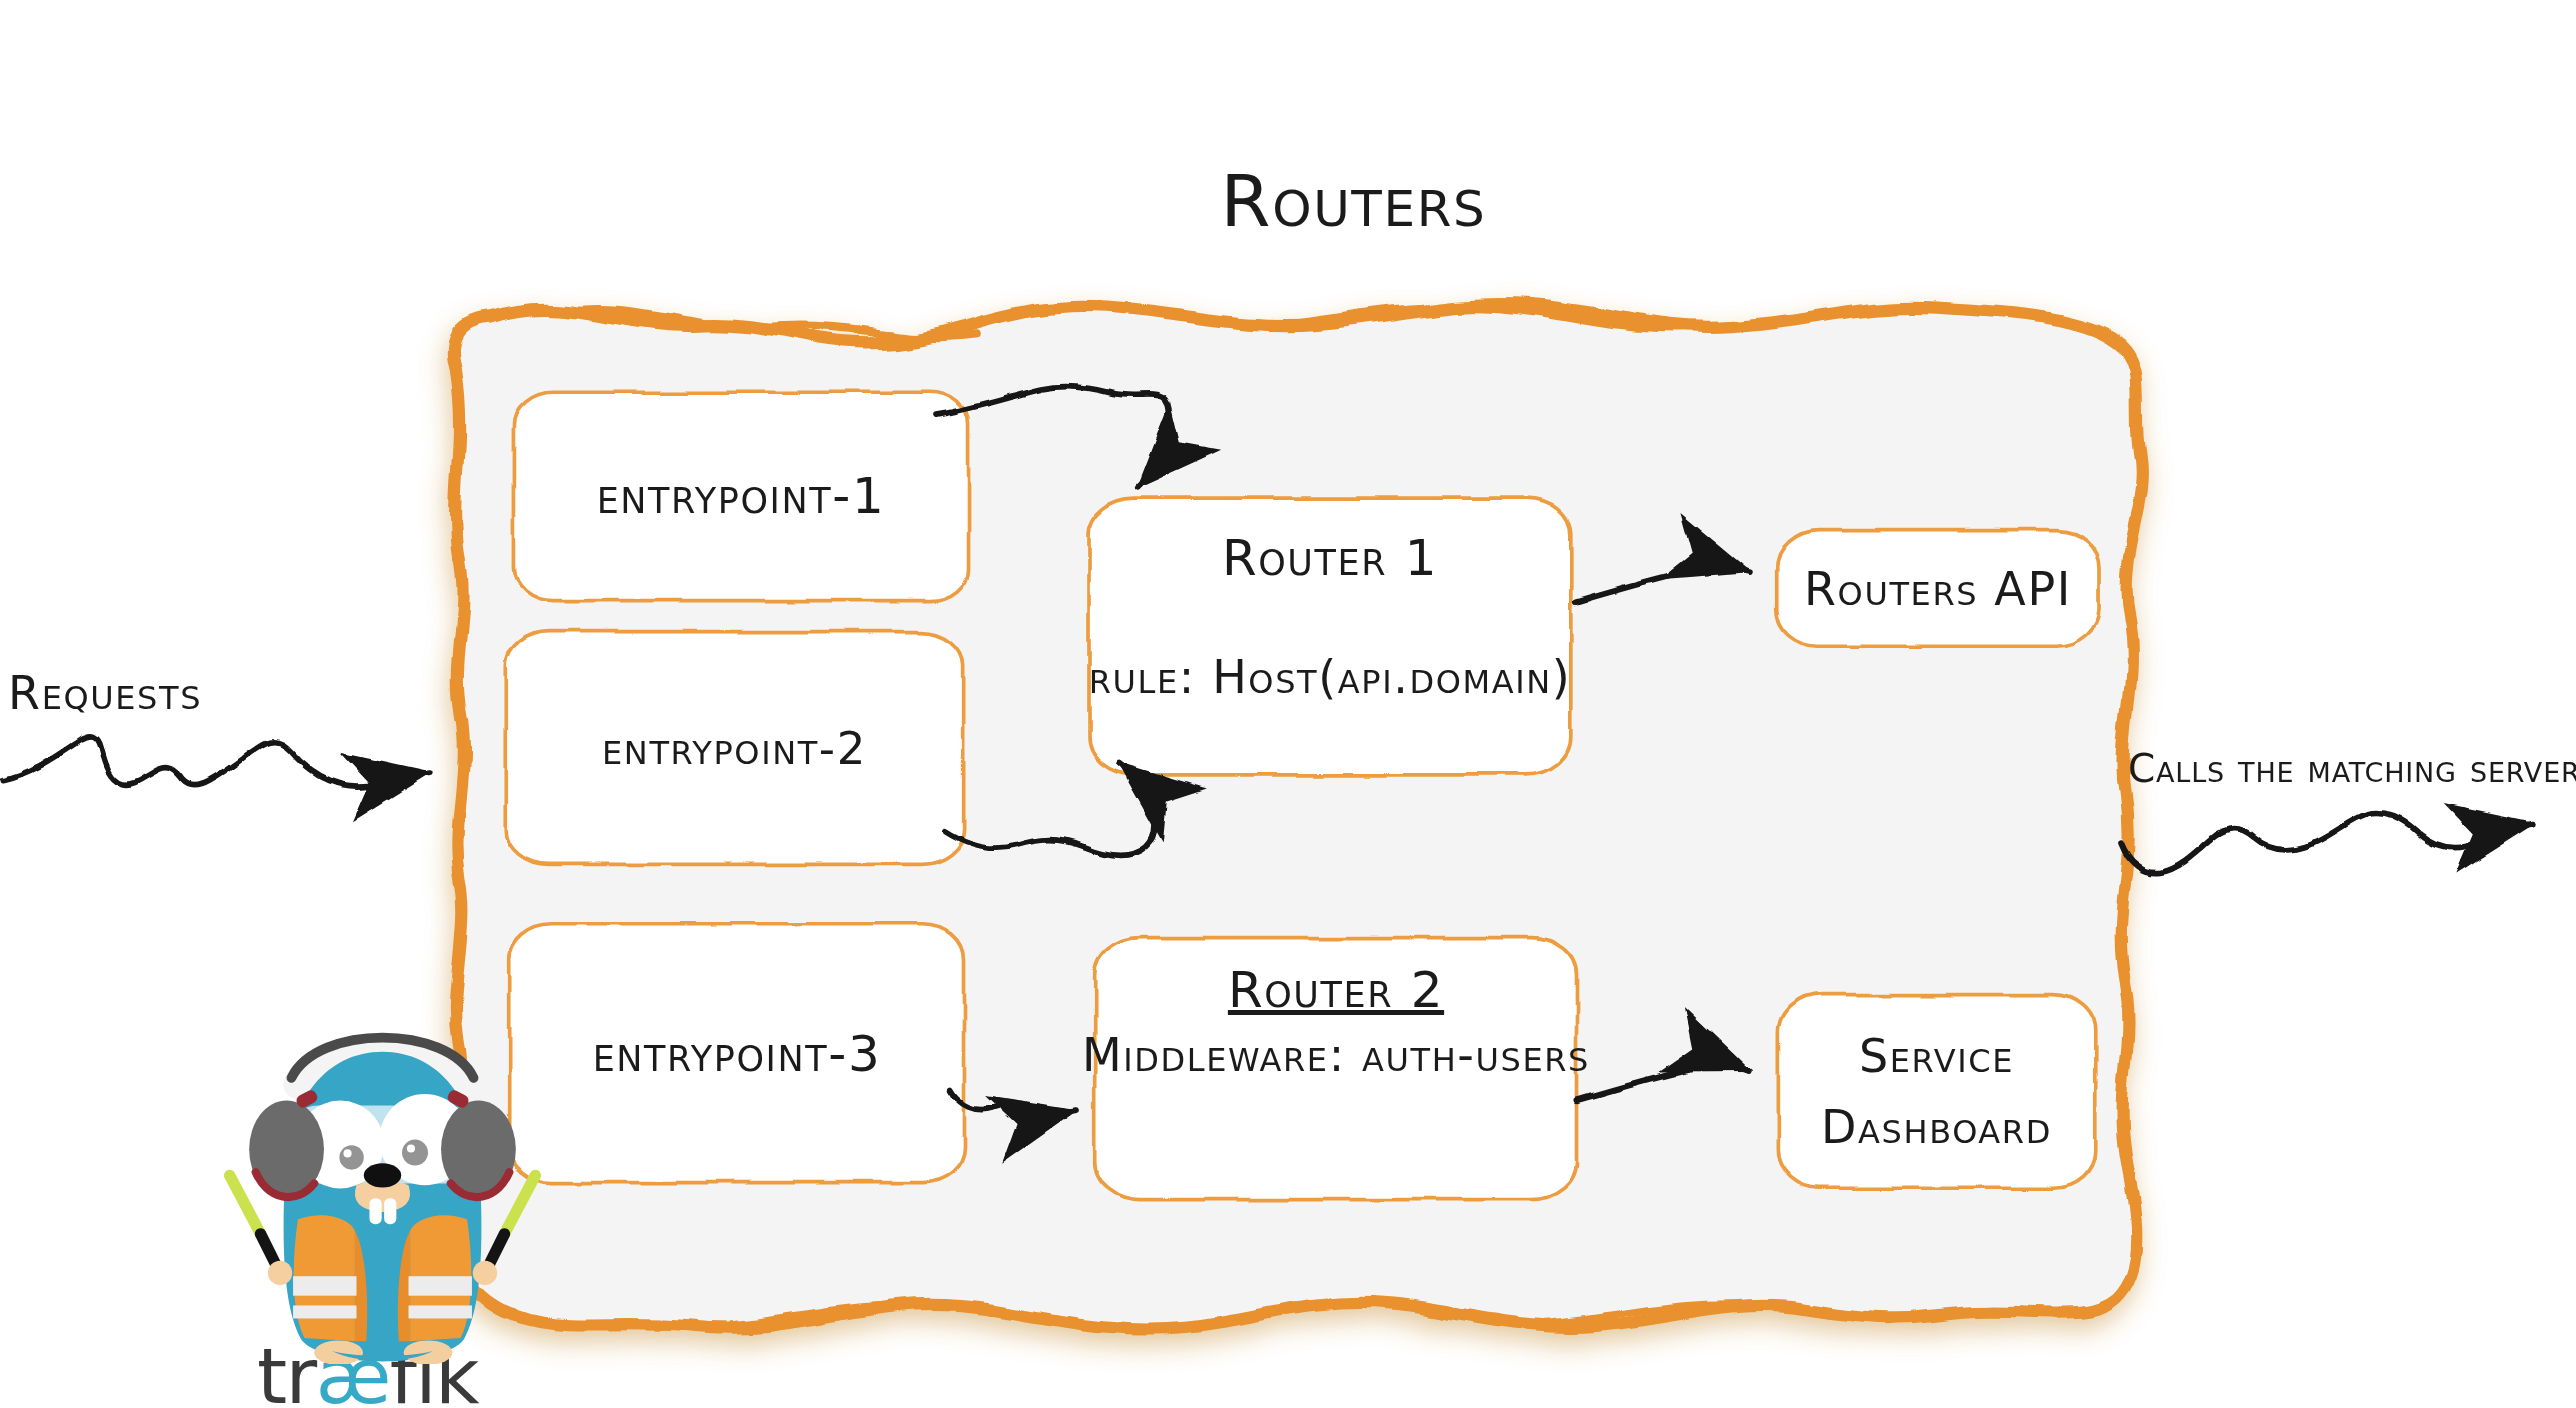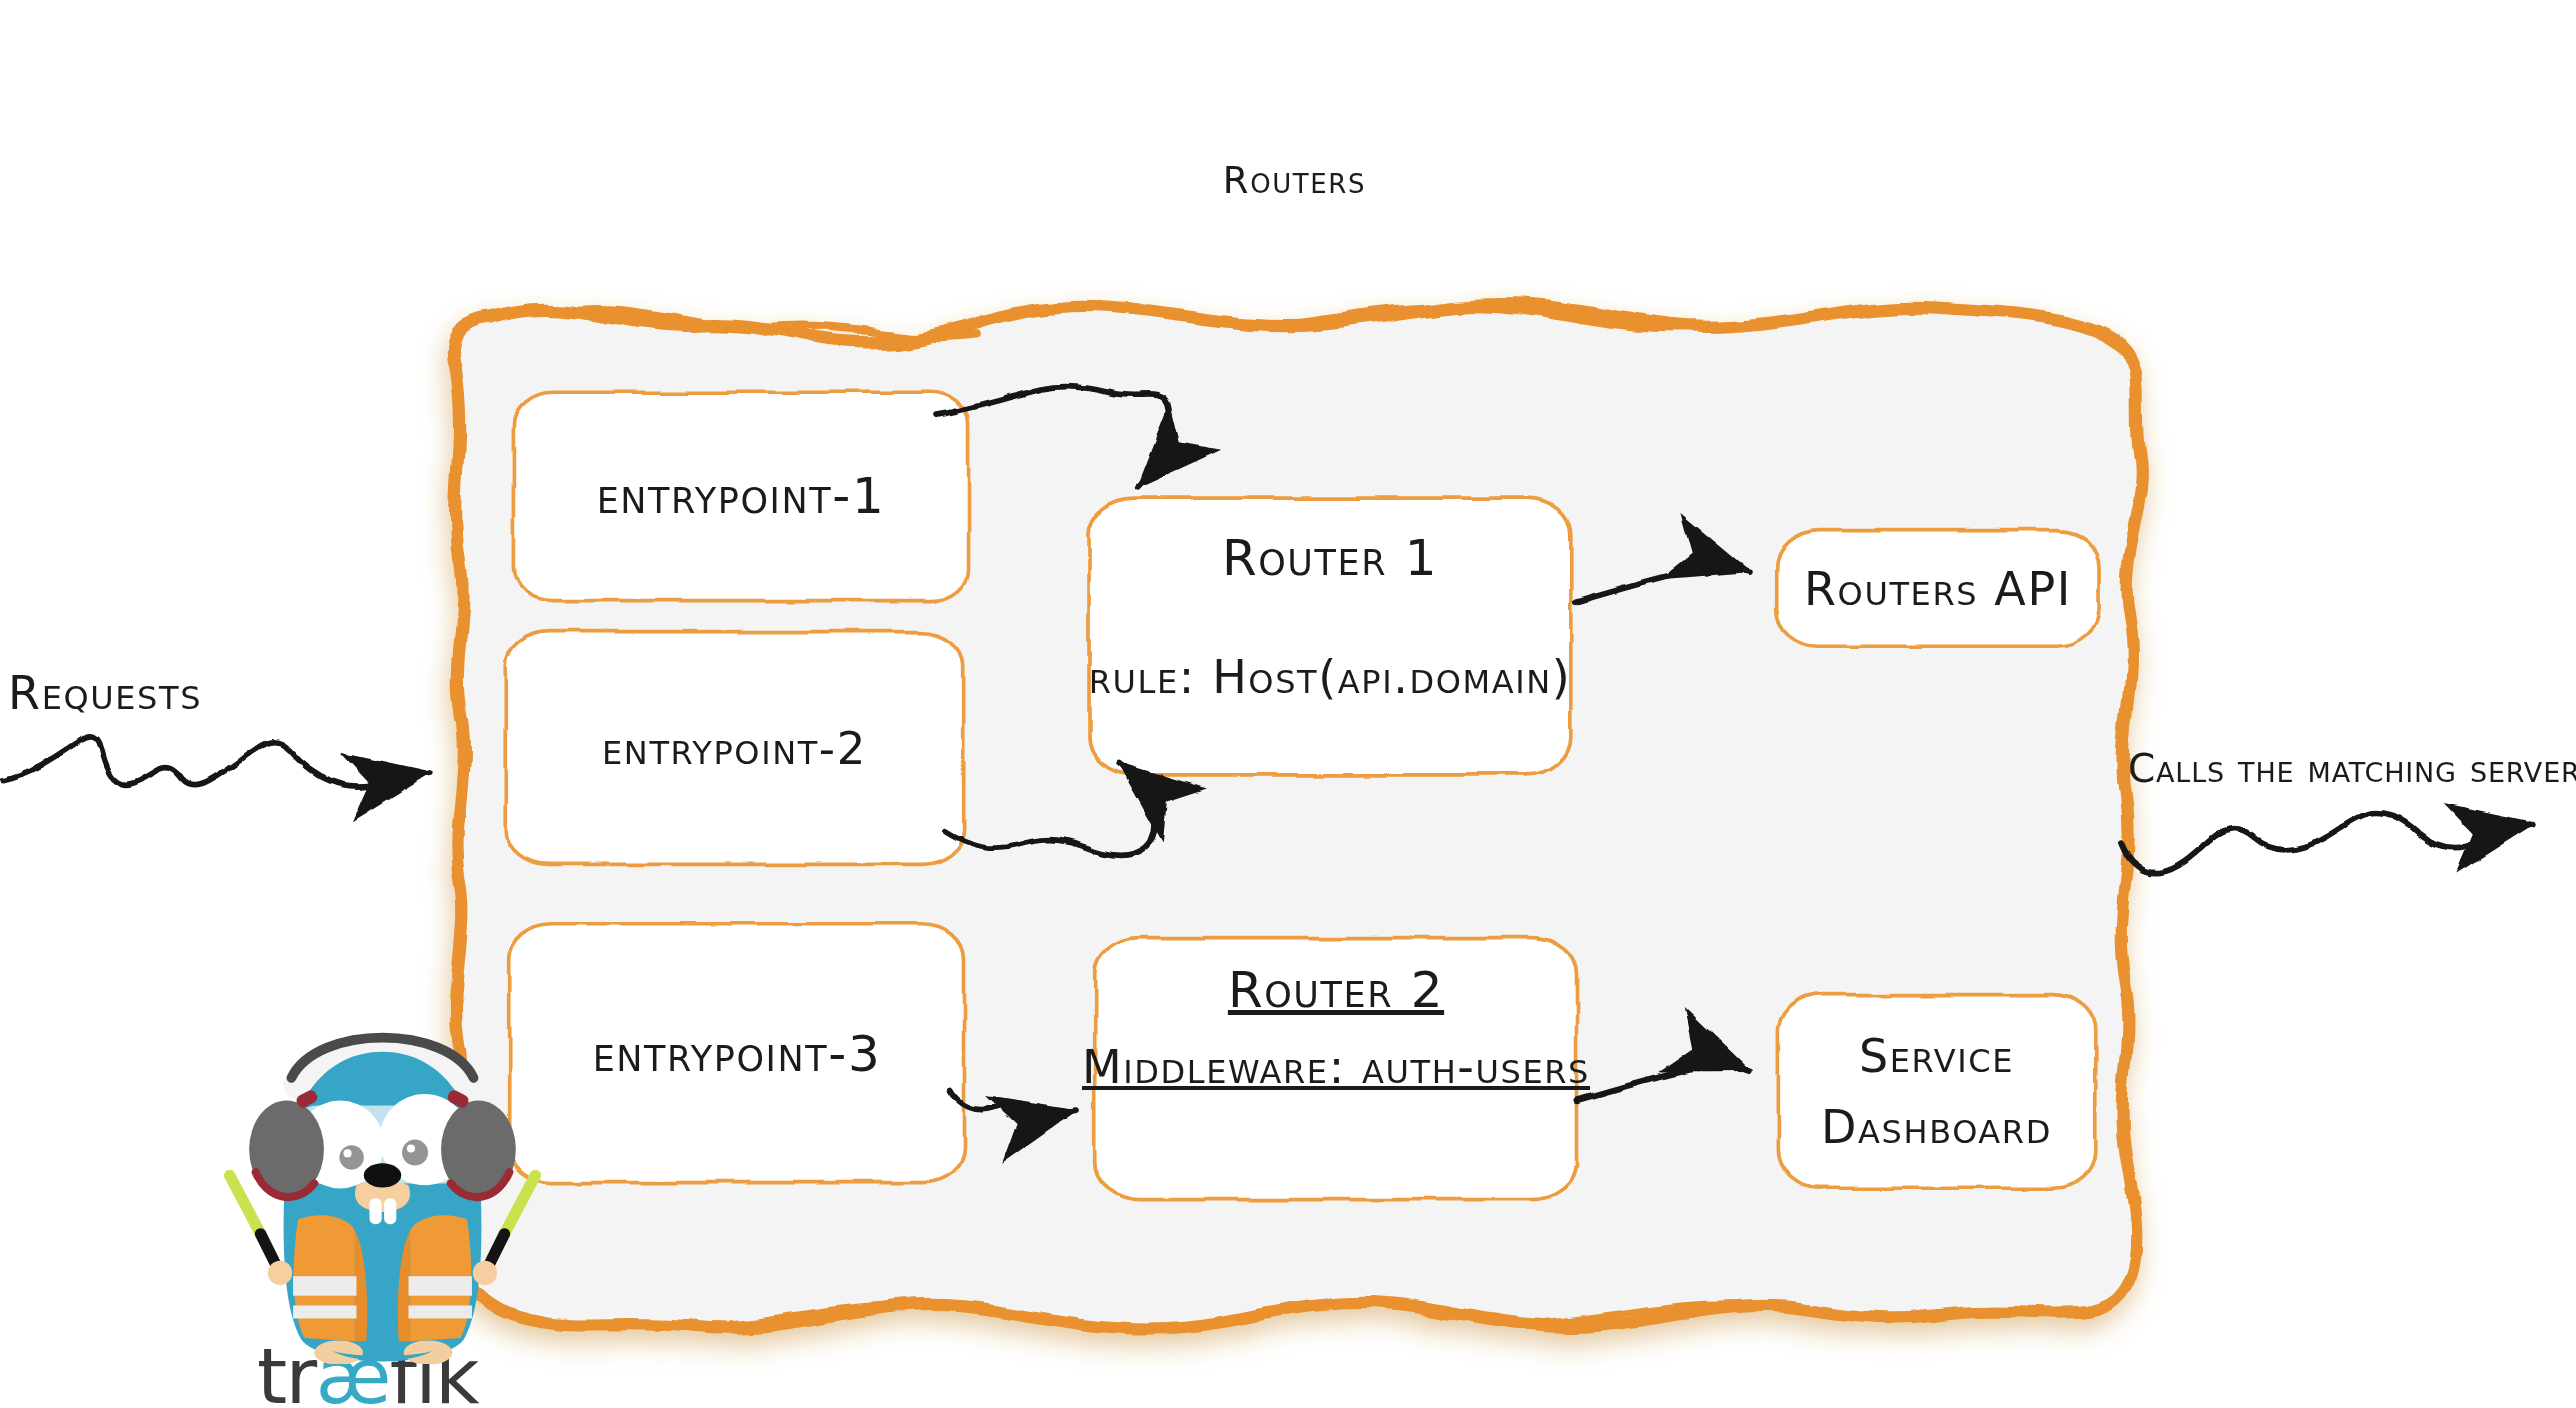--- a/index.html
+++ b/index.html
@@ -3,32 +3,32 @@
 <meta charset="utf-8">
 <style>
   html,body{margin:0;padding:0;background:#ffffff;}
   body{
     width:2576px;height:1408px;position:relative;overflow:hidden;
     font-family:"DejaVu Sans","Liberation Sans",sans-serif;color:#1b1b1b;
   }
   .abs{position:absolute;}
   svg.layer{position:absolute;left:0;top:0;pointer-events:none;}
   .hand{font-variant:small-caps;letter-spacing:1.6px;font-weight:500;color:#1b1b1b;}
-  .page-title{left:1099px;top:159px;width:391px;text-align:center;font-size:37px;}
+  .page-title{left:1158px;top:159px;width:391px;text-align:center;font-size:72px;}
   .node{display:flex;flex-direction:column;align-items:center;justify-content:center;text-align:center;}
   .ep1{left:514px;top:392px;width:454px;height:208px;font-size:50px;}
   .ep2{left:506px;top:632px;width:457px;height:233px;font-size:45px;}
   .ep3{left:509px;top:924px;width:456px;height:259px;font-size:50px;}
   .r1{left:1089px;top:498px;width:482px;height:277px;justify-content:flex-start;padding-top:31px;box-sizing:border-box;}
   .r1 .rtitle{font-size:50px;}
   .r1 .rrule{font-size:46px;margin-top:63px;white-space:nowrap;}
   .r2{left:1095px;top:938px;width:482px;height:262px;justify-content:flex-start;padding-top:23px;box-sizing:border-box;}
   .r2 .rtitle{font-size:50px;text-decoration:underline;}
   .r2 .rrule{font-size:37px;letter-spacing:0;margin-top:21px;white-space:nowrap;}
-  .r2 .rmw{font-size:46px;margin-top:21px;white-space:nowrap;text-decoration:underline;}
+  .r2 .rmw{font-size:46px;margin-top:9px;white-space:nowrap;}
   .sapi{left:1777px;top:531px;width:322px;height:116px;font-size:46px;white-space:nowrap;}
   .sdash{left:1778px;top:995px;width:317px;height:194px;font-size:46px;line-height:1.55;}
   .lbl-requests{left:8.1px;top:666px;font-size:46px;}
   .lbl-calls{left:2128px;top:746px;width:456px;font-size:39px;letter-spacing:0.8px;white-space:nowrap;}
   .wordmark{left:257px;top:1332px;font-size:77px;font-weight:500;color:#3a3a3a;letter-spacing:-1.6px;}
   .wordmark .ae{color:#35a9c6;}
 </style>
 </head>
 <body>
 

